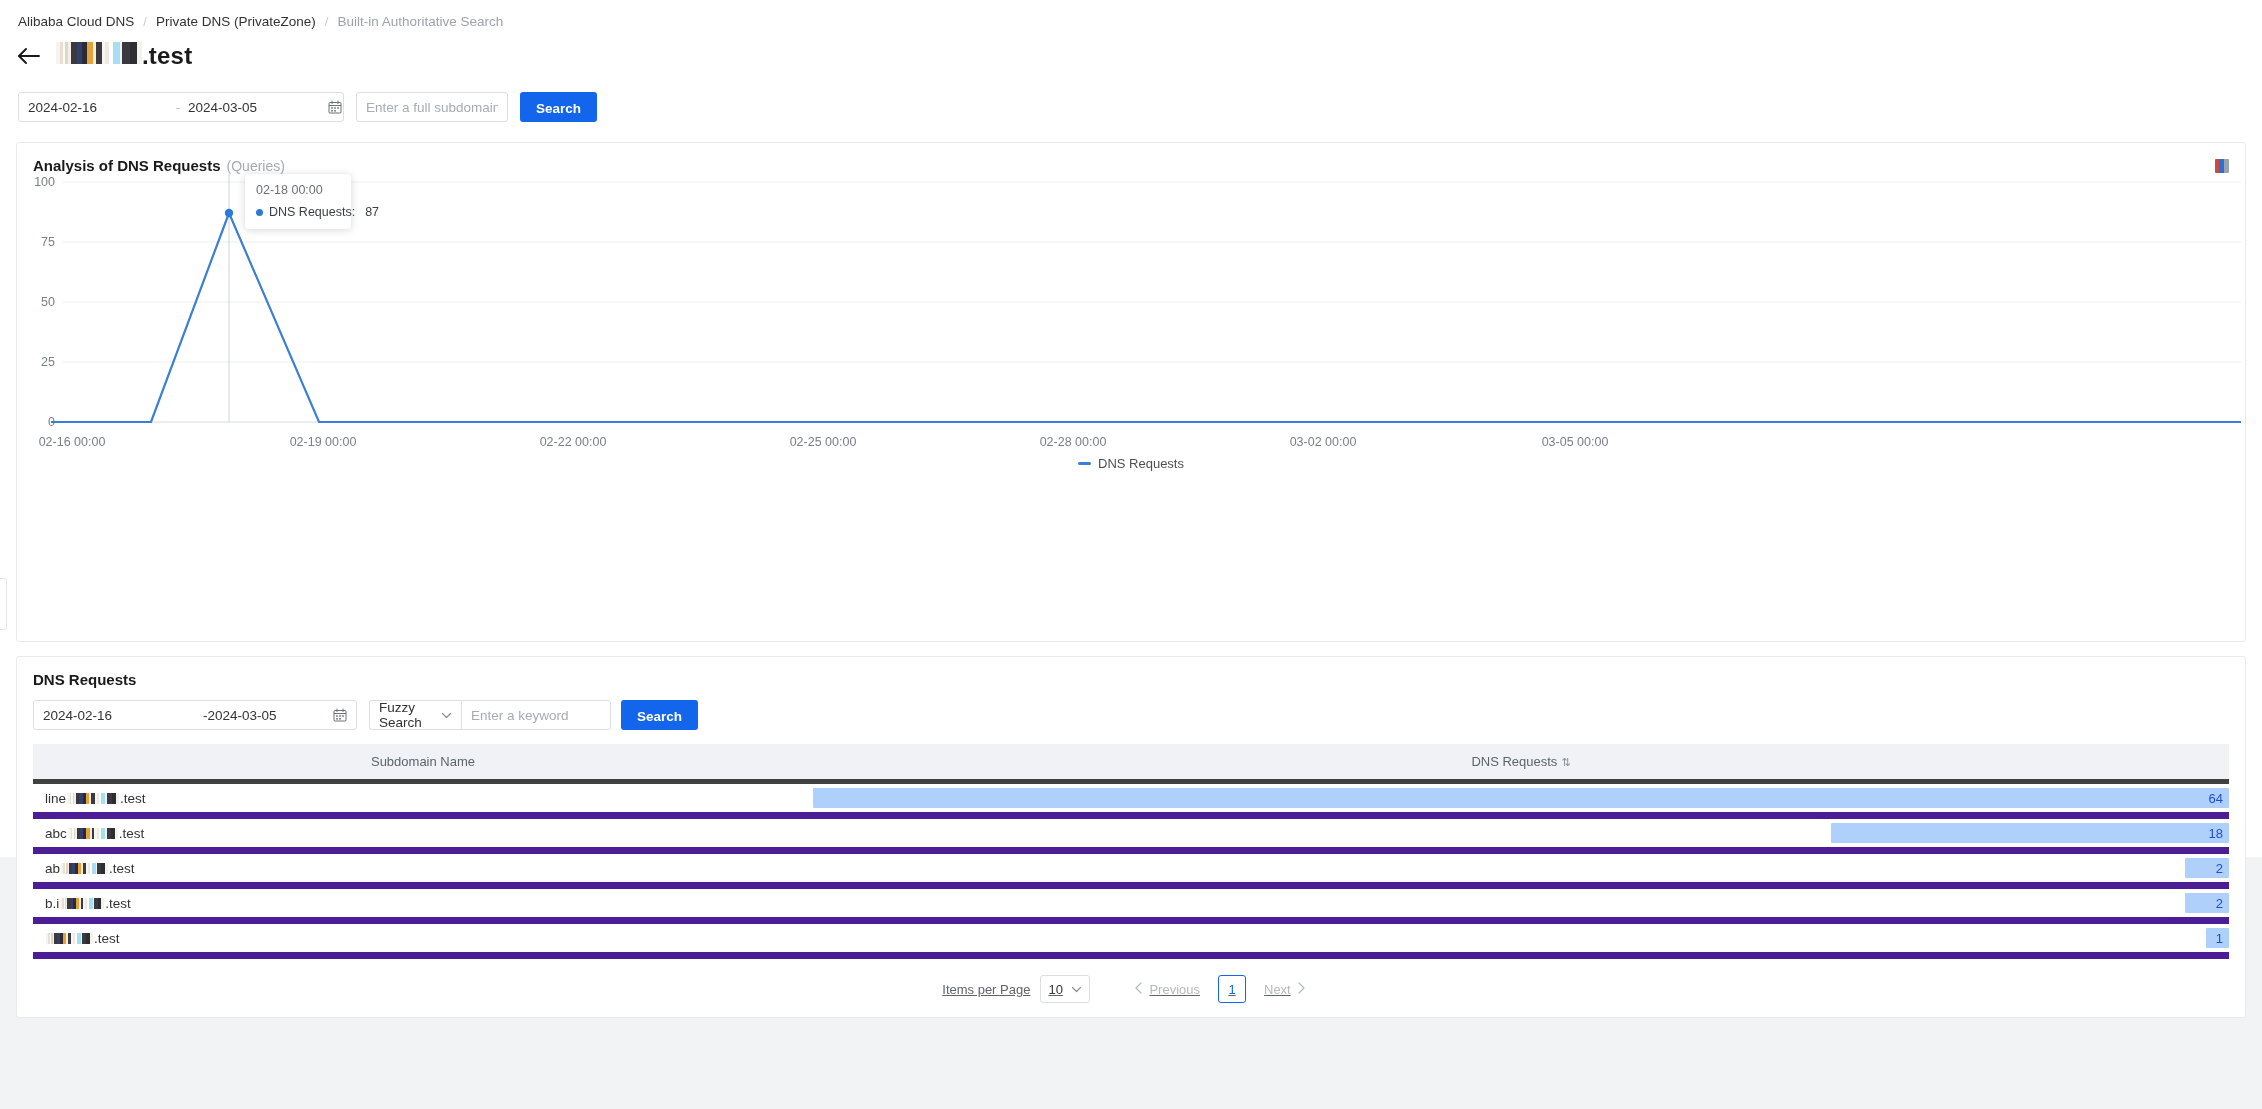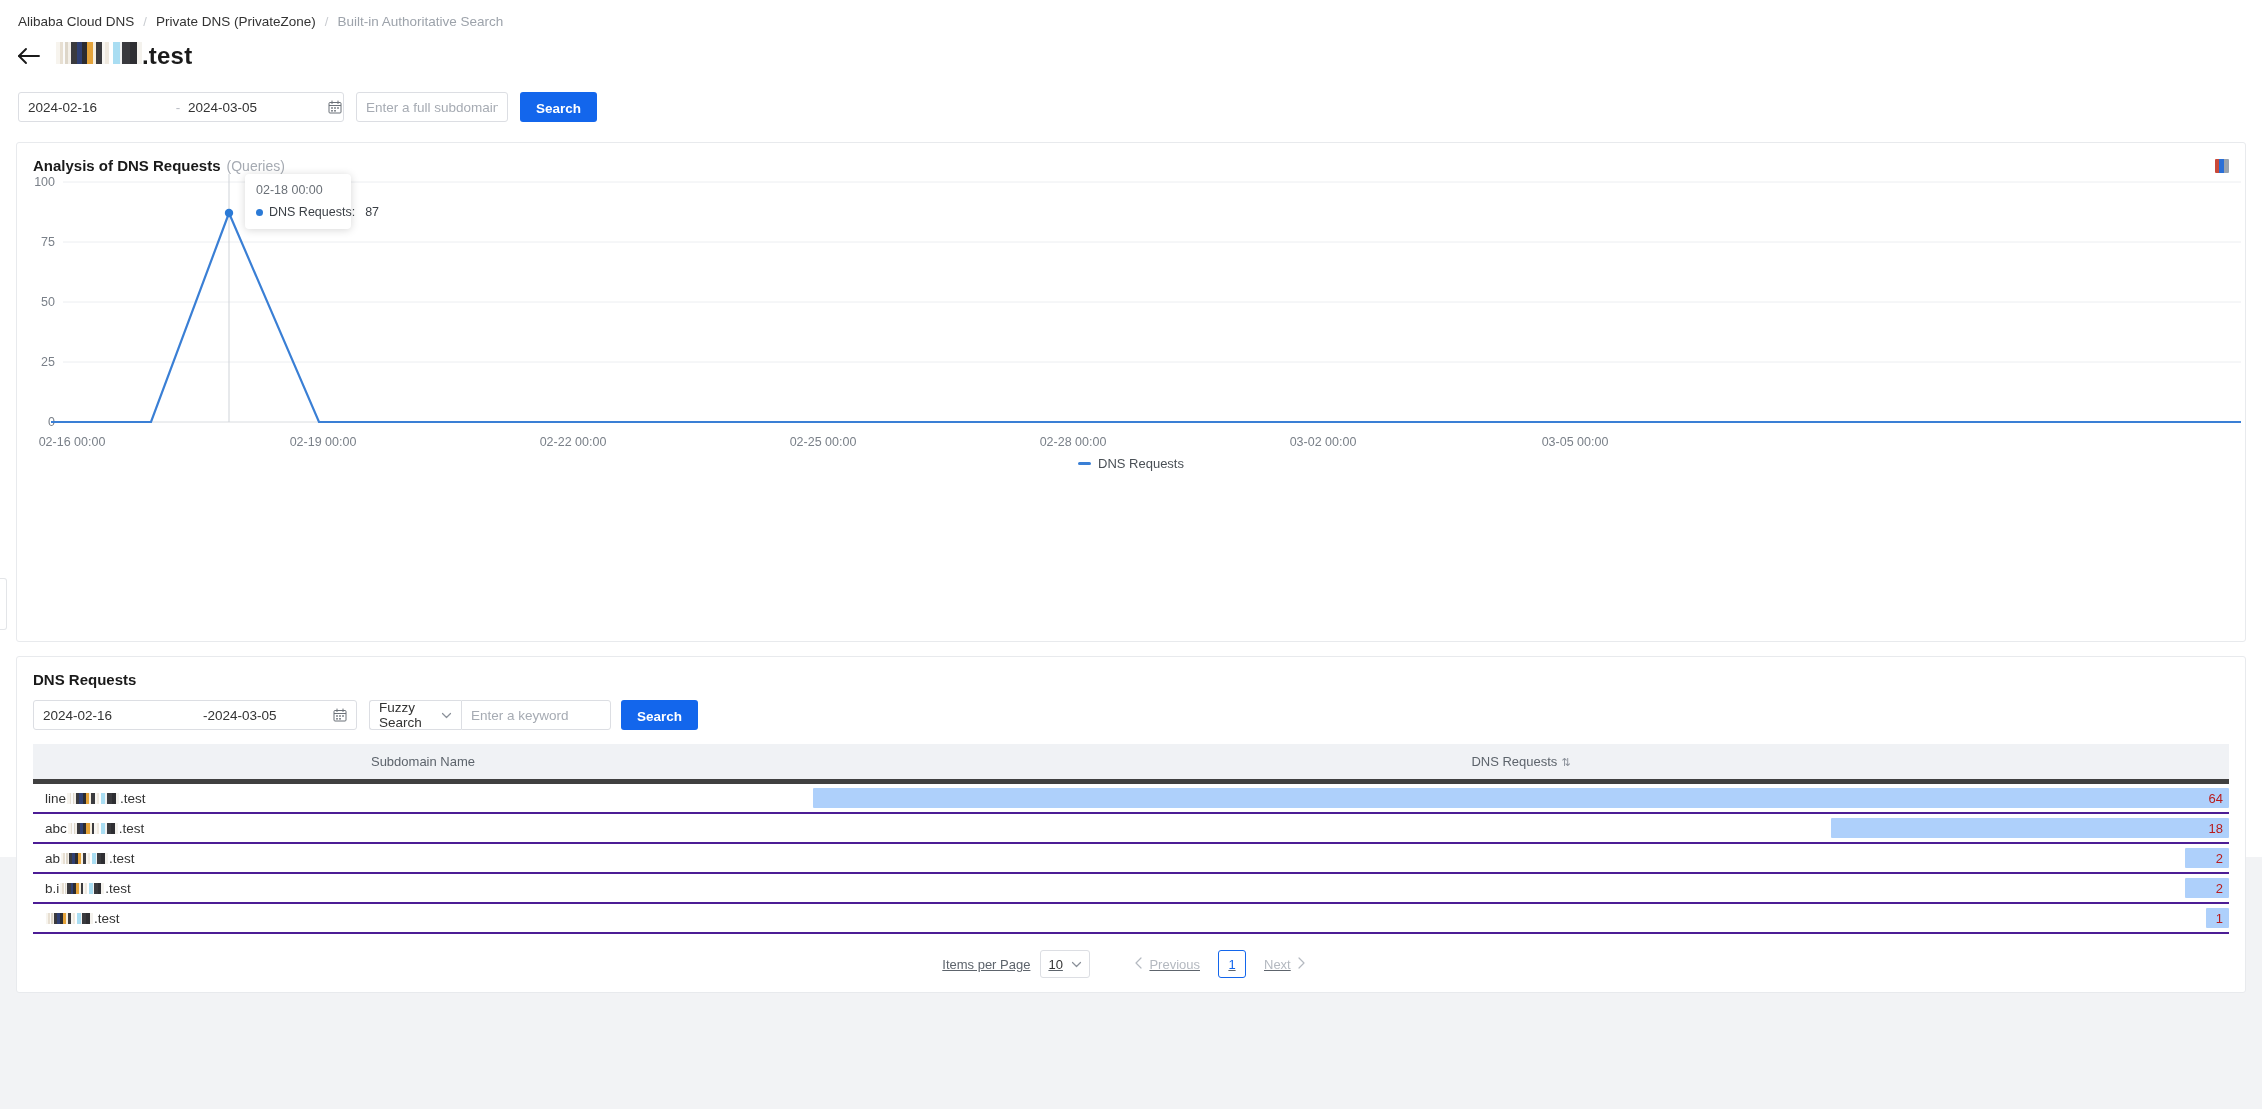--- a/index.html
+++ b/index.html
@@ -181,30 +181,30 @@
   table.data th {
     background: #f0f2f5; color: #5d646c; font-size: 13px; font-weight: 400;
     text-align: center; padding: 10px 24px; height: 34px;
     border-bottom: 5px solid #404040;
   }
   th.col-req { text-align: right; }
   .sort-icon { margin-left: 4px; color: #8a9099; font-size: 11px; }
   table.data td {
     font-size: 13.5px; color: #333;
     padding: 0 12px; height: 28px;
-    border-bottom: 2px solid #4c1d95; vertical-align: middle;
+    border-bottom: 7px solid #4c1d95; vertical-align: middle;
   }
   .subdomain { display: flex; align-items: center; white-space: nowrap; }
   .bar-cell { position: relative; padding: 0 !important; }
   .bar-track { position: relative; height: 28px; width: 100%; display: flex; align-items: center; justify-content: flex-end; }
   .bar-fill {
     position: absolute; right: 0; top: 4px; height: 20px;
     background: #aed0fb; border-radius: 1px;
   }
-  .bar-num { position: relative; font-size: 13px; color: #b91c1c; padding-right: 6px; z-index: 2; }
+  .bar-num { position: relative; font-size: 13px; color: #1d4ed8; padding-right: 6px; z-index: 2; }
 
   
   .pagination {
     display: flex; align-items: center; justify-content: center;
     gap: 10px; padding: 16px 14px 0 0;
     font-size: 13px; color: #5d646c; text-decoration: underline;
   }
   .ipp-label { color: #5d646c; }
   .ipp-select {
     display: flex; align-items: center; justify-content: space-between;

